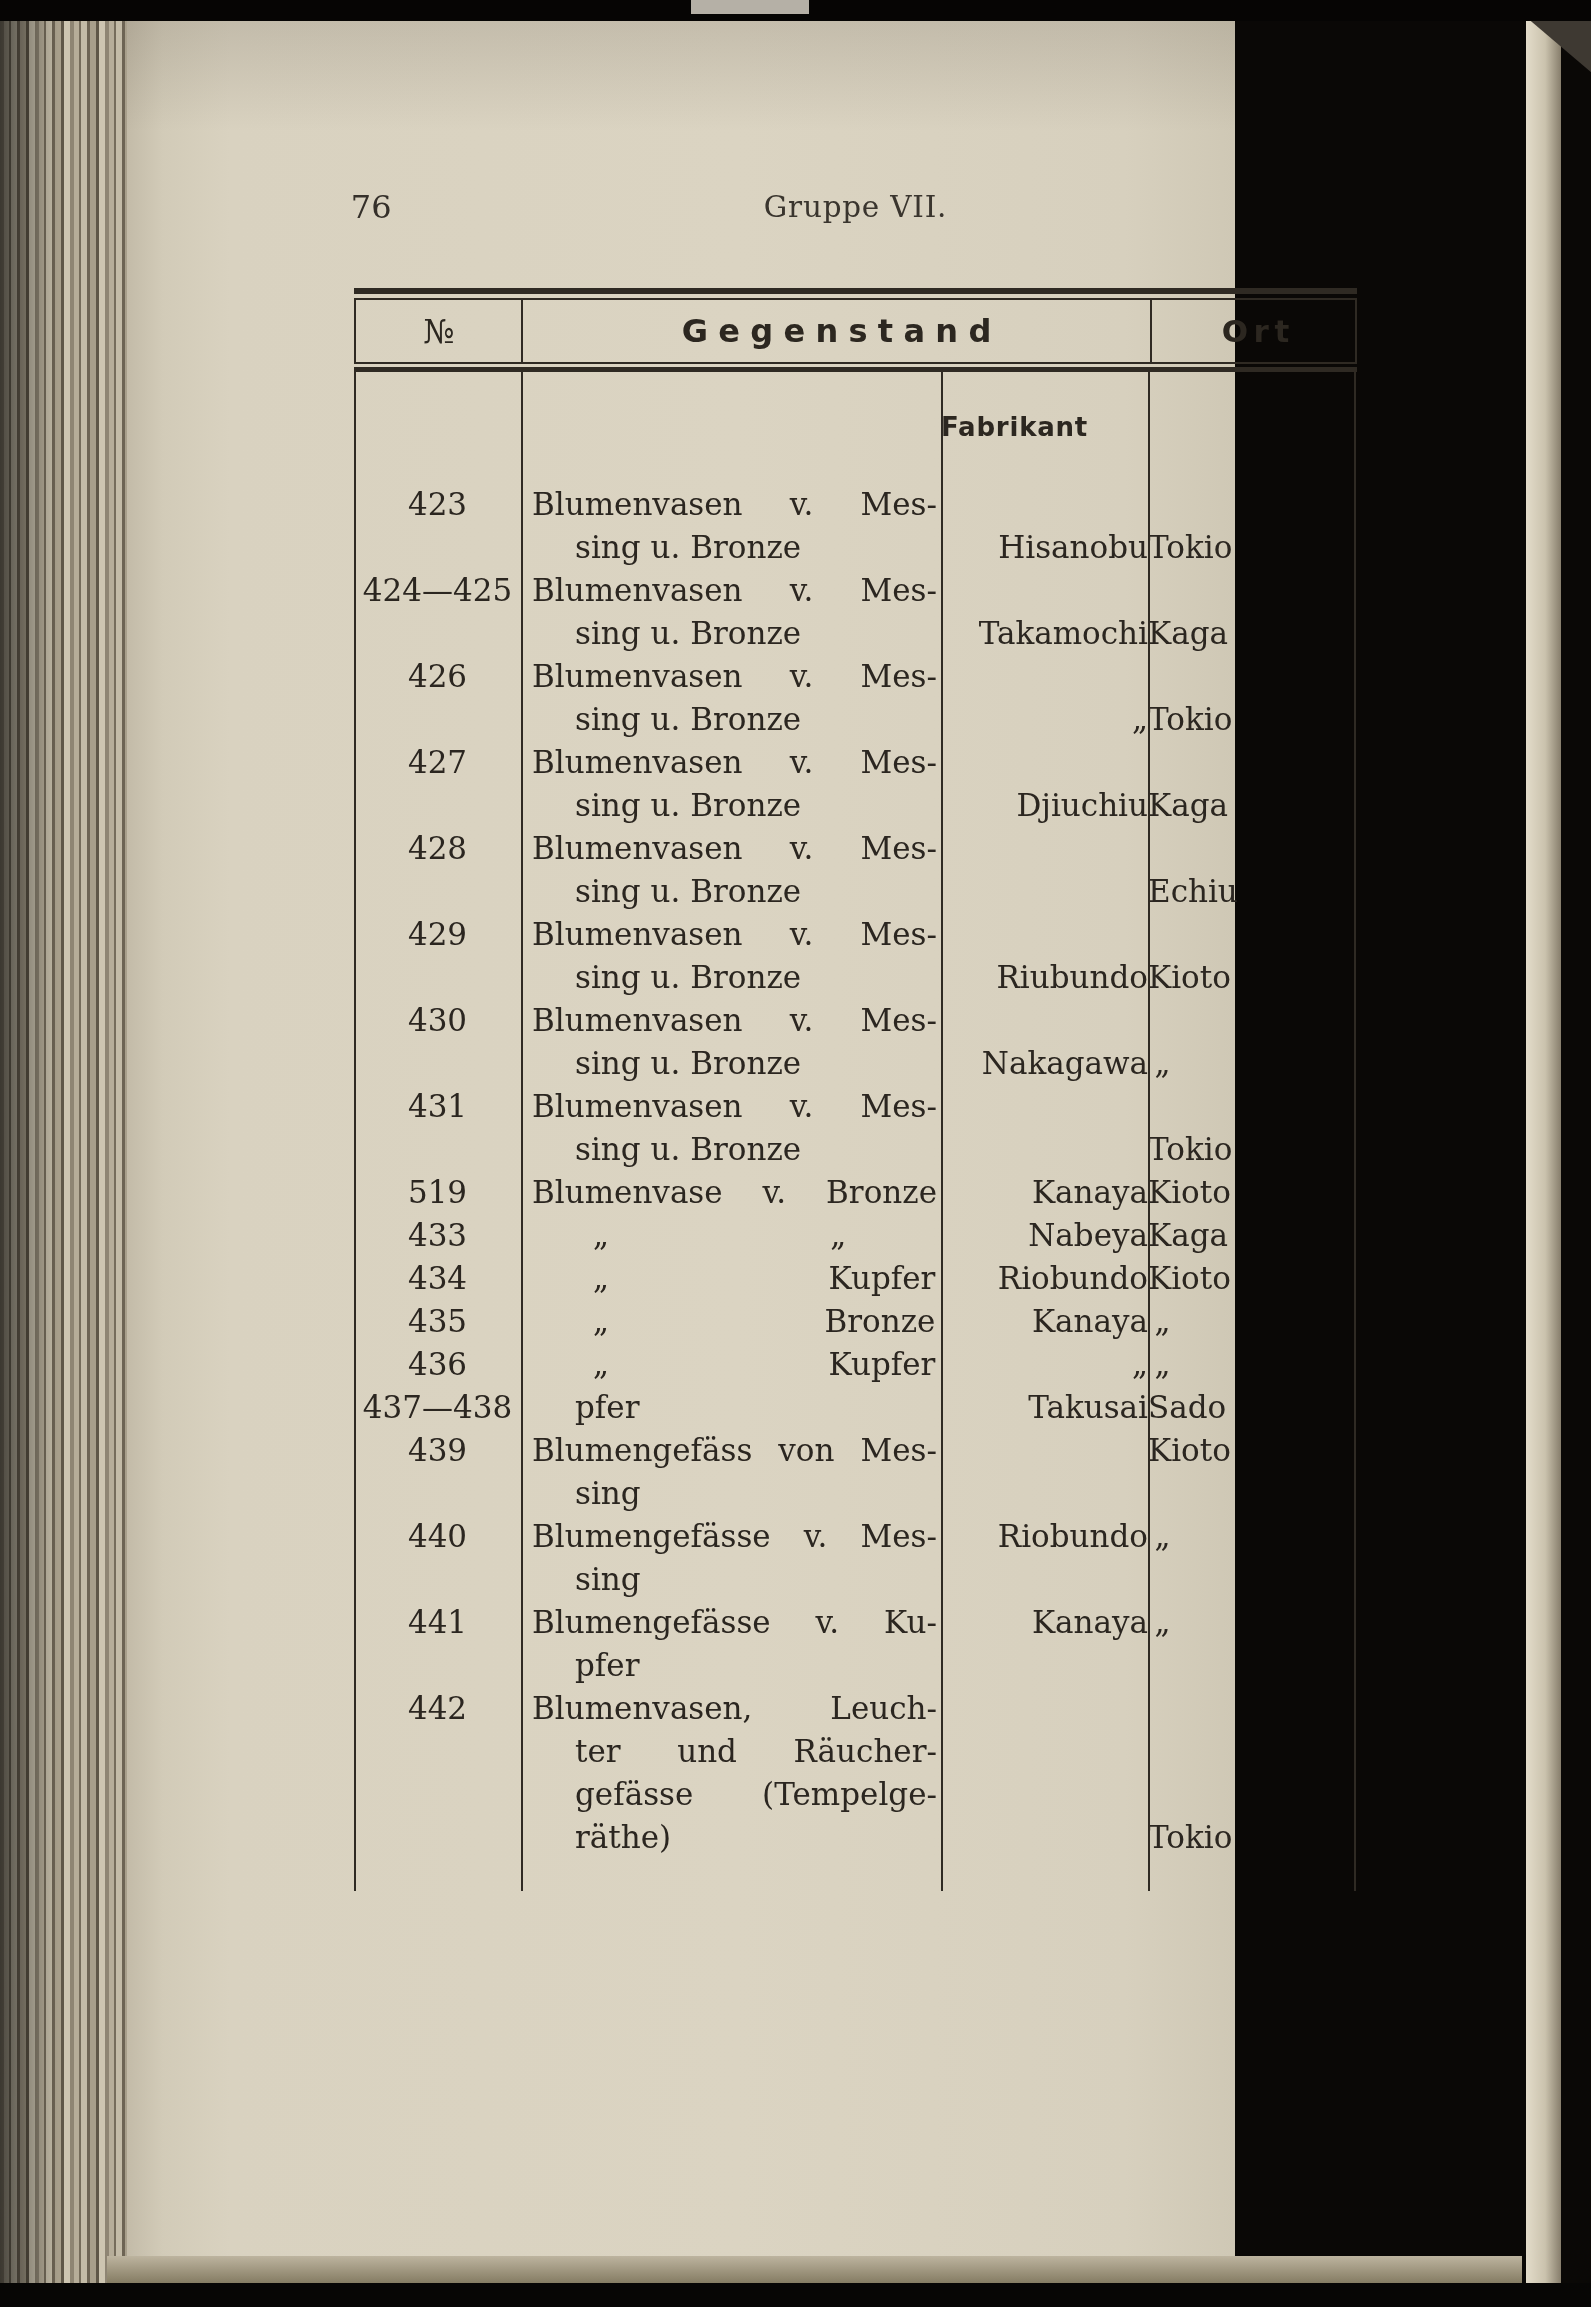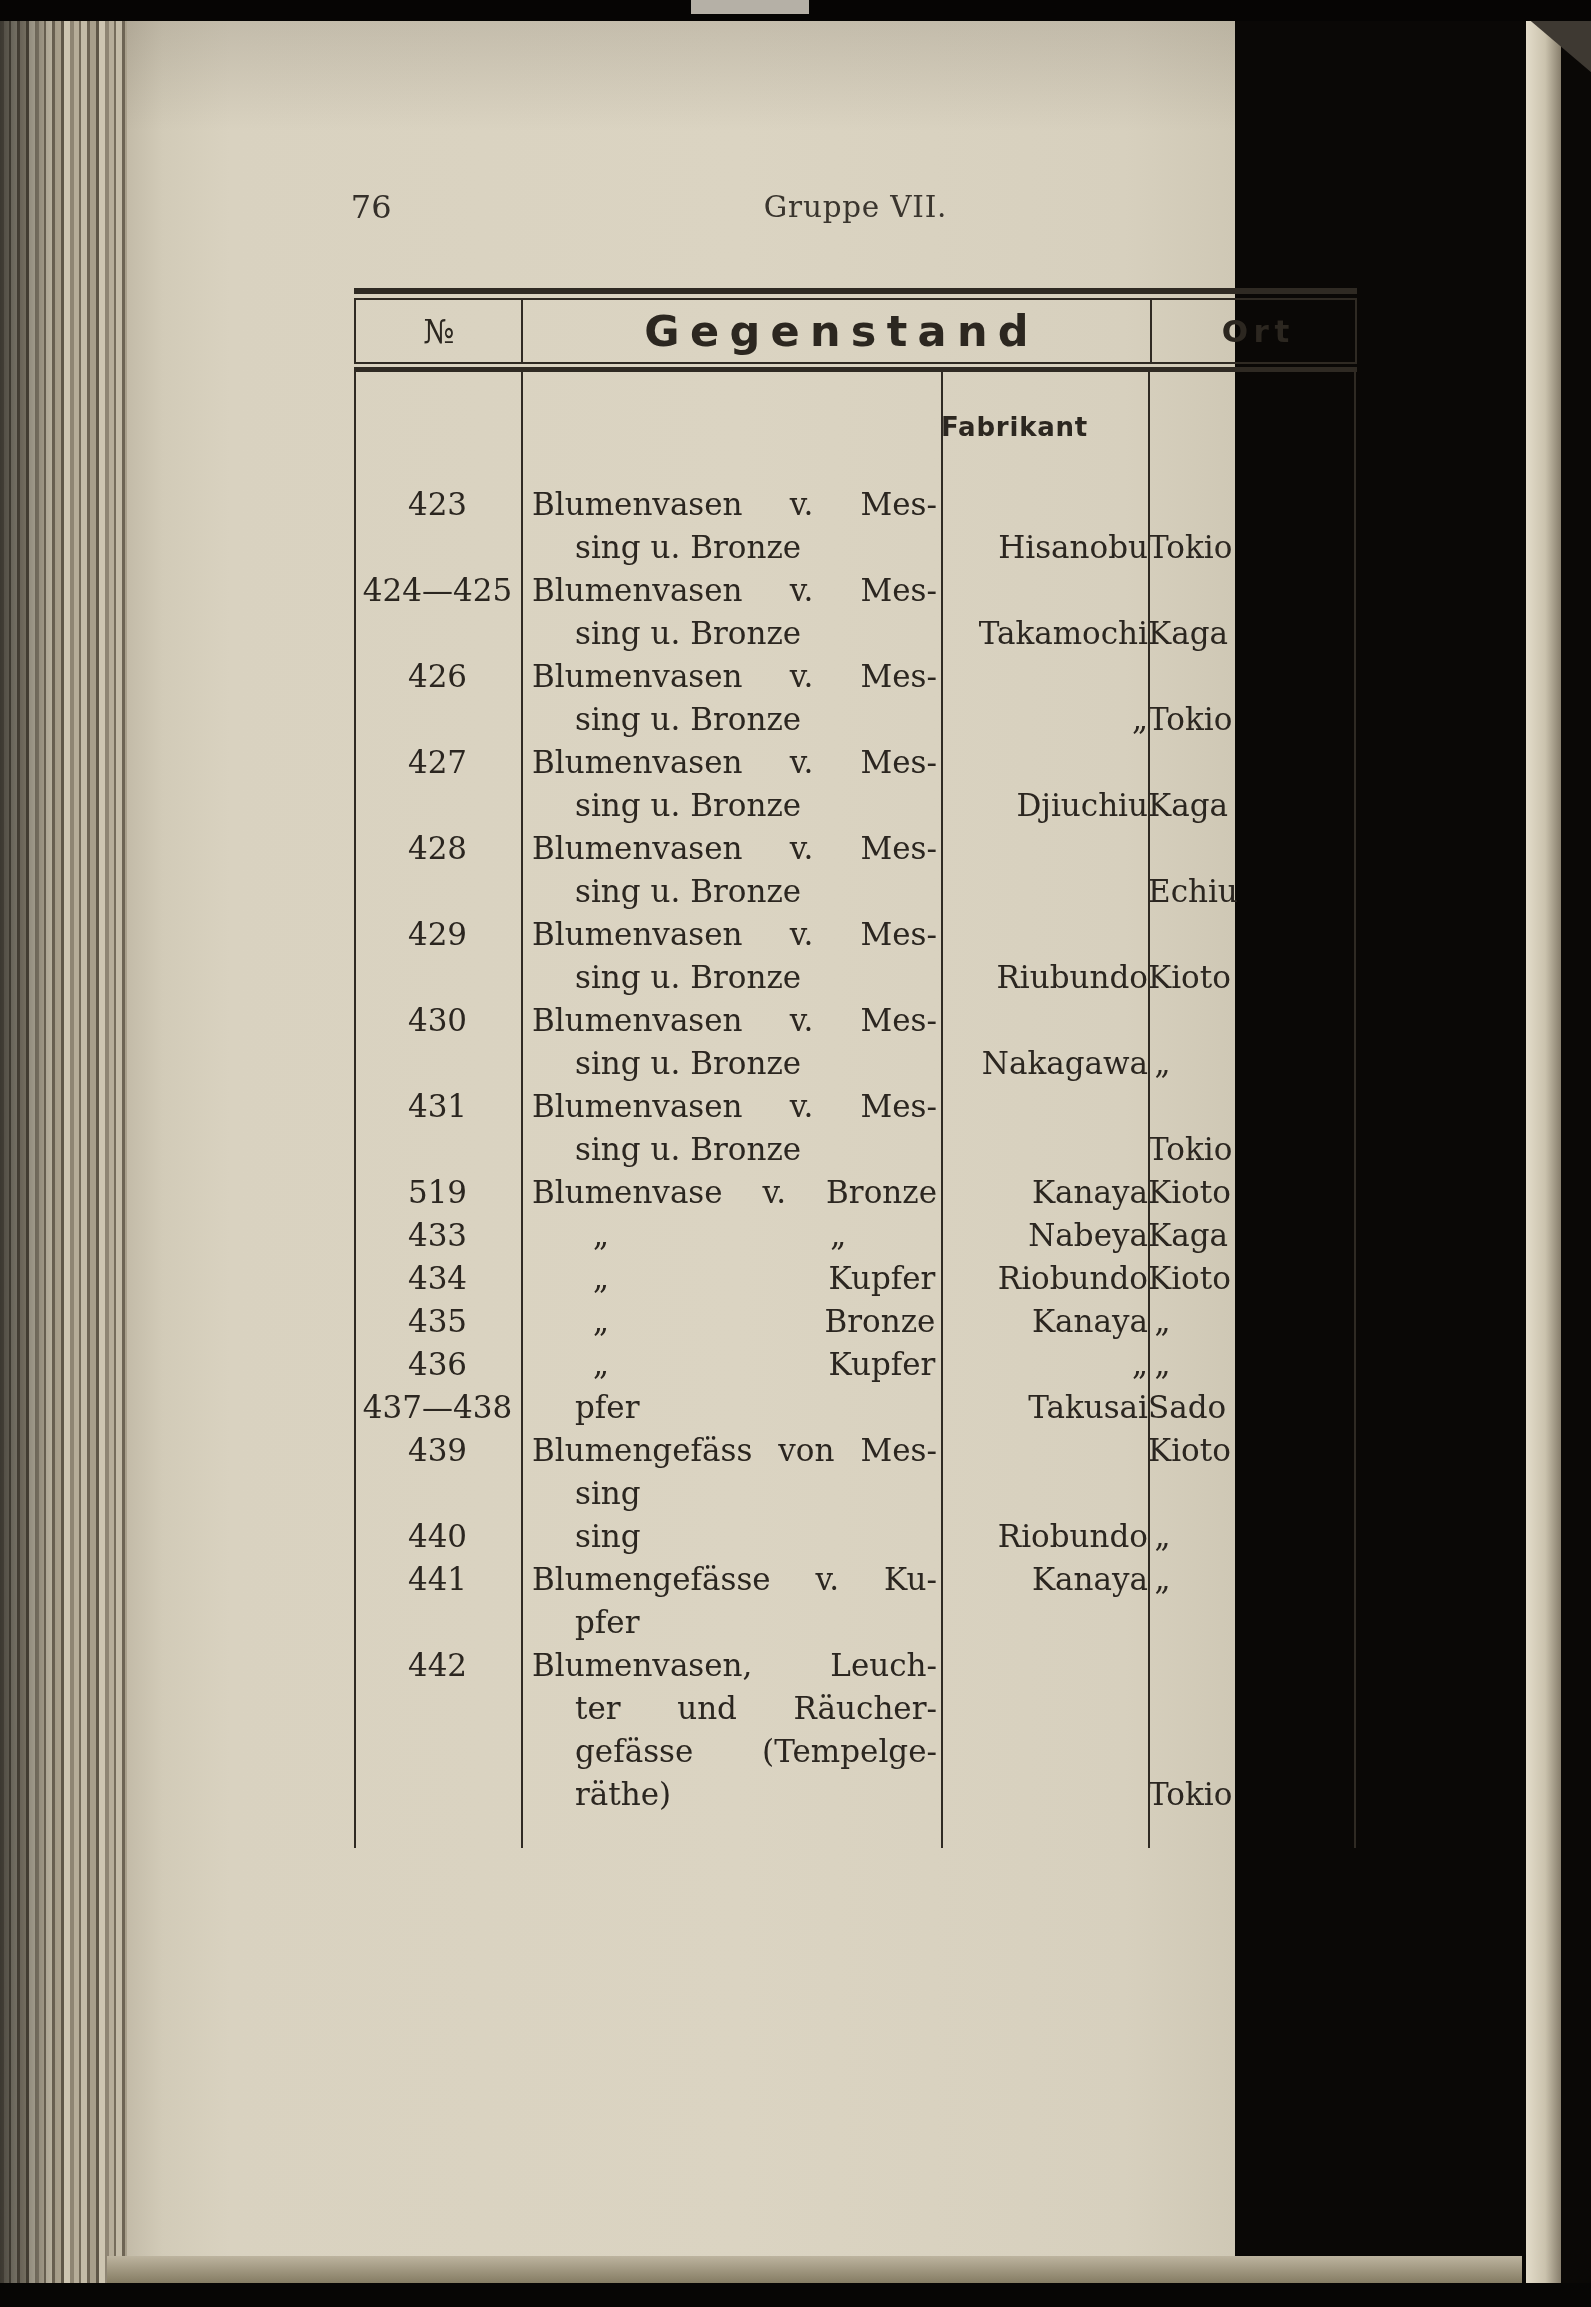--- a/index.html
+++ b/index.html
@@ -59,21 +59,21 @@
 
   .thead{
     display:grid;grid-template-columns:167px 627px 209px;height:62px;
     border-left:2.4px solid var(--line);border-right:2.4px solid var(--line);
   }
   .th{display:flex;align-items:center;justify-content:center;height:100%;}
   .th-no{border-right:2.4px solid var(--line);font-size:33px;color:#2c2720;}
   .th-geg,.th-ort{
     font-family:"DejaVu Sans","Liberation Sans",sans-serif;font-weight:700;color:#2c2720;
   }
-  .th-geg{font-size:43px;letter-spacing:10.3px;padding-left:10.3px;}
+  .th-geg{font-size:32px;letter-spacing:10.3px;padding-left:10.3px;}
   .th-ort{border-left:2.4px solid var(--line);font-size:31px;letter-spacing:5.6px;padding-left:5.6px;}
 
   .tbody{position:relative;padding-bottom:32px;font-size:31px;line-height:43px;}
   .vline{position:absolute;top:0;bottom:0;width:2.4px;background:var(--line);}
   .vl-0{left:0;} .vl-1{left:167px;} .vl-2{left:587px;} .vl-3{left:794px;} .vl-4{left:1000px;}
 
   .fab-head{height:111px;display:grid;grid-template-columns:167px 420px 207px 209px;}
   .fab-label{
     grid-column:3;align-self:center;text-align:left;
     font-family:"DejaVu Sans","Liberation Sans",sans-serif;font-weight:700;
@@ -320,20 +320,21 @@
             <div class="cell cell-fab">
               <span></span>
             </div>
             <div class="cell cell-ort">
               <span>Kioto</span>
             </div>
           </div>
           <div class="row va-top">
             <div class="cell cell-no">440</div>
             <div class="cell cell-geg">
+              <div class="gline just">Blumengefässe v. Mes-</div>
               <div class="gline cont">sing</div>
             </div>
             <div class="cell cell-fab">
               <span>Riobundo</span>
             </div>
             <div class="cell cell-ort">
               <span class="ditto">„</span>
             </div>
           </div>
           <div class="row va-top">

